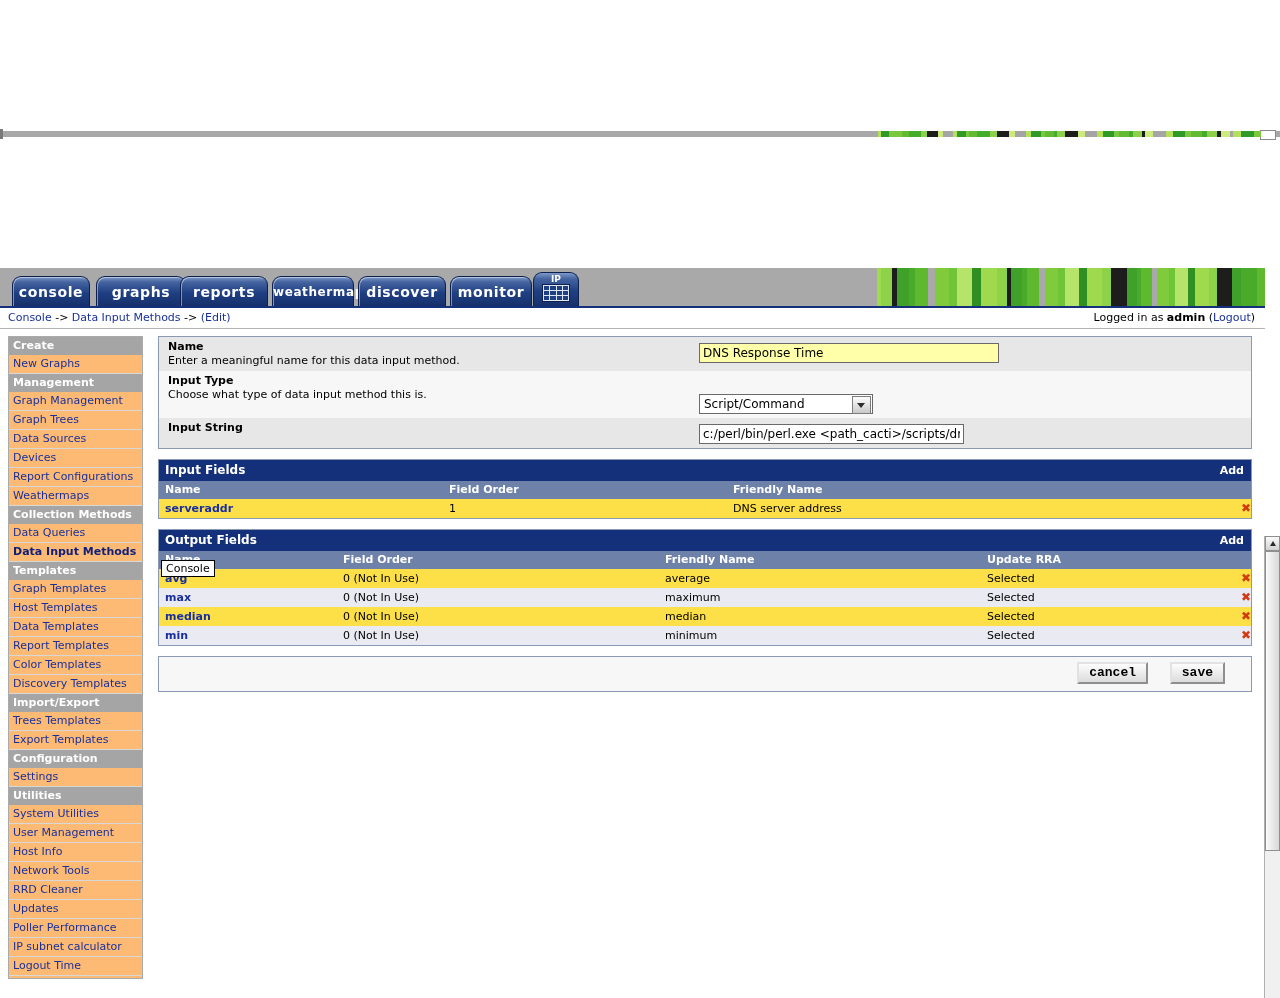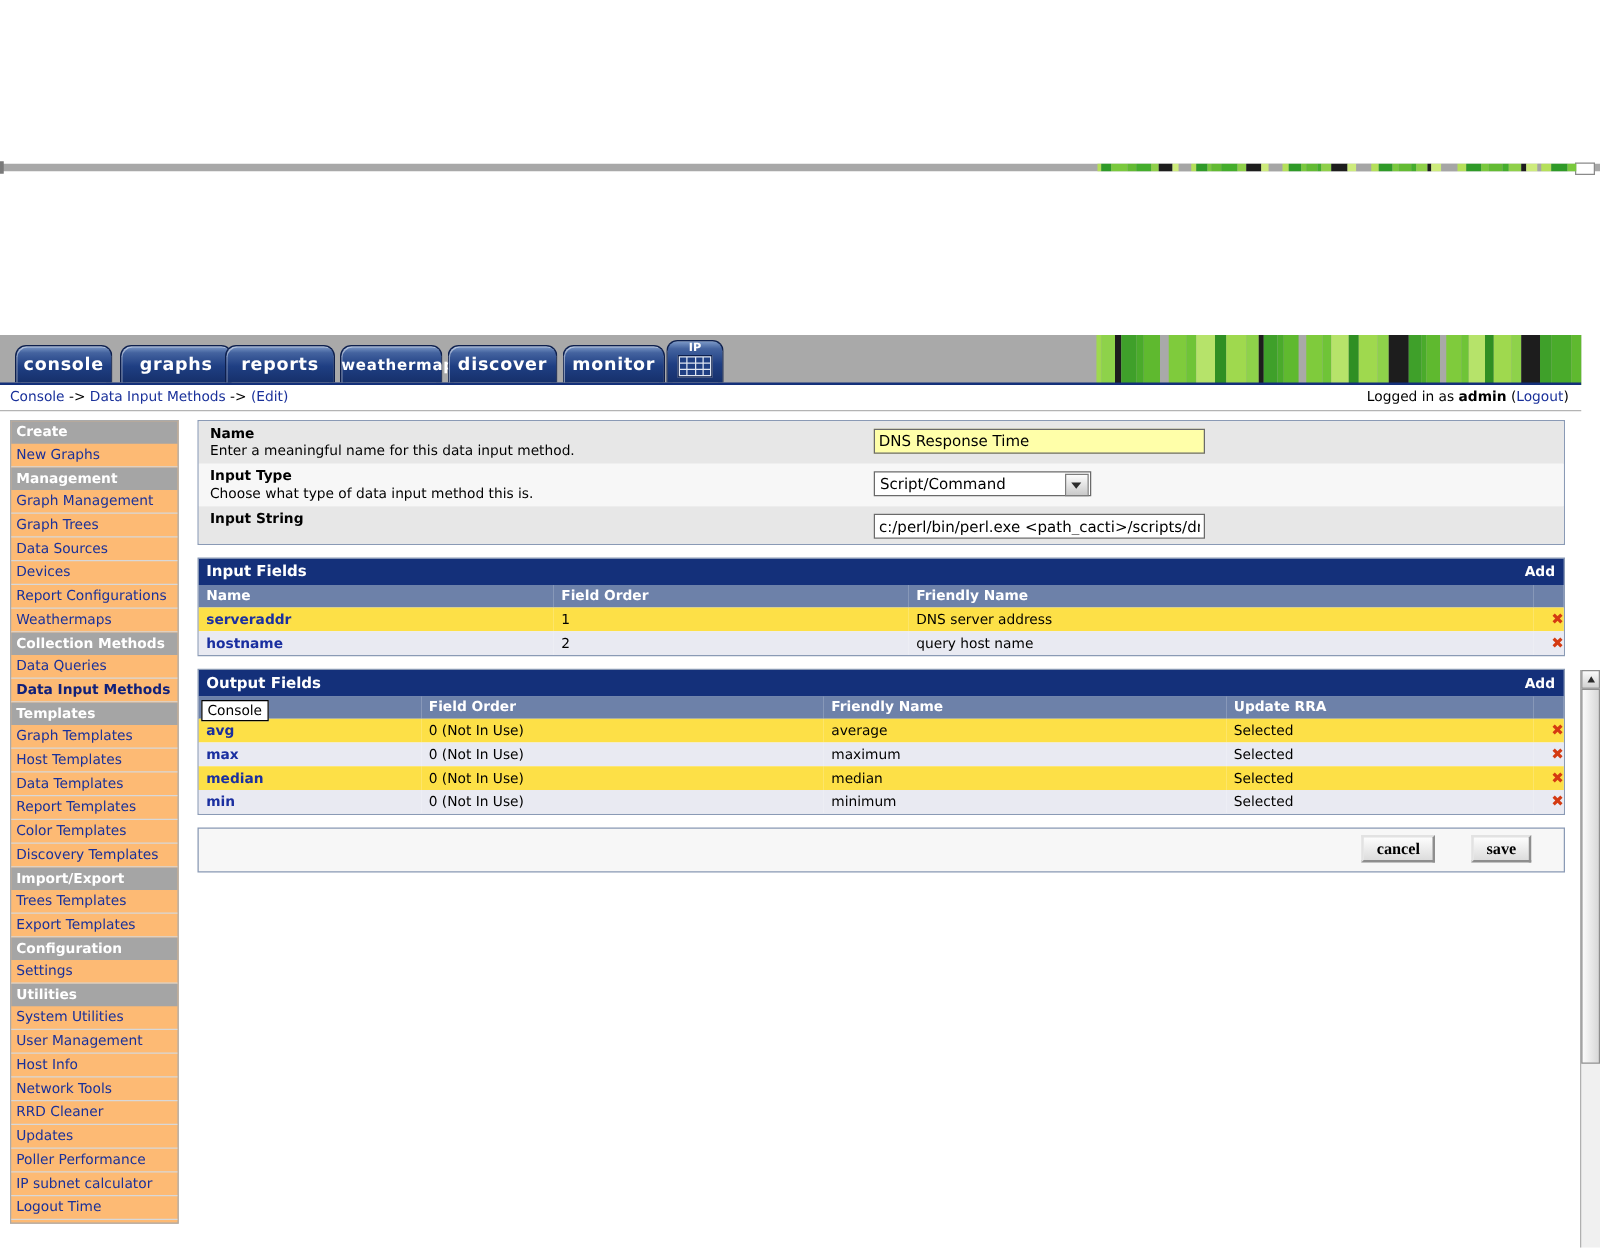--- a/index.html
+++ b/index.html
@@ -103,25 +103,25 @@
   .form-row.even{background:#f7f7f7;}
   .form-label{width:540px;padding-left:9px;box-sizing:border-box;}
   .form-label .lbl{font-weight:bold;font-size:11px;line-height:14px;}
   .form-label .desc{font-size:11px;line-height:13px;color:#000;}
   .form-field{flex:1;padding-top:3px;}
 
   input.txt{
     font-family:"DejaVu Sans","Liberation Sans",sans-serif;font-size:12px;
     border:1px solid #6a6a6a;padding:1px 3px;box-sizing:border-box;height:20px;
   }
-  input.name-field{width:265px;background:#ffffa9;}
+  input.name-field{width:300px;background:#ffffa9;}
   input.string-field{width:265px;background:#ffffff;}
   .selectbox{
     position:relative;width:174px;height:20px;background:#ffffff;border:1px solid #6a6a6a;
-    font-size:12px;line-height:18px;padding-left:4px;box-sizing:border-box;
+    font-size:12px;line-height:18px;padding-left:4px;box-sizing:border-box;margin-top:17px;
   }
   .selectbox .arrow{
     position:absolute;right:1px;top:1px;width:17px;height:16px;
     background:linear-gradient(to bottom,#fdfdfd,#c9c9c9);border:1px solid #7d7d7d;
   }
   .selectbox .arrow:after{
     content:"";position:absolute;left:4px;top:6px;
     border-left:4px solid transparent;border-right:4px solid transparent;border-top:5px solid #2b2b2b;
   }
 
@@ -137,21 +137,21 @@
   table.grid td a{color:#1a2fa0;font-weight:bold;text-decoration:none;}
   td.del{text-align:right;padding-right:7px;width:18px;}
   .xicon{color:#d43a12;font-weight:bold;font-size:12px;cursor:pointer;}
 
   
   #savebar{border:1px solid #8a9ab5;background:#f7f7f7;height:34px;position:relative;}
   .btn{
     position:absolute;top:5px;height:22px;
     background:linear-gradient(to bottom,#fdfdfd,#dcdcdc);
     border:2px outset #e2e2e2;
-    font-family:Liberation Serif, serif;
+    font-family:Liberation Mono, monospace;
     font-size:13px;font-weight:bold;color:#000;
     padding:0 10px;line-height:18px;box-sizing:border-box;cursor:pointer;
   }
   #btn-cancel{right:103px;}
   #btn-save{right:26px;}
 
   
   #scrollbar{position:absolute;right:0;top:268px;width:15px;height:730px;background:#f0f0f0;border-left:1px solid #b0b0b0;}
   .sb-btn{width:15px;height:15px;background:linear-gradient(to bottom,#fbfbfb,#d2d2d2);border:1px solid #8f8f8f;box-sizing:border-box;position:relative;}
   .sb-btn:after{content:"";position:absolute;left:4px;border-left:3px solid transparent;border-right:3px solid transparent;}
@@ -377,26 +377,20 @@
                 <th></th>
               </tr>
             </thead>
           <tbody id="if-body">
               <tr class="r-odd">
                 <td><a href="#">serveraddr</a></td>
                 <td>1</td>
                 <td>DNS server address</td>
                 <td class="del"><span class="xicon">✖</span></td>
               </tr>
-              <tr class="r-even">
-                <td><a href="#">hostname</a></td>
-                <td>2</td>
-                <td>query host name</td>
-                <td class="del"><span class="xicon">✖</span></td>
-              </tr>
             </tbody>
         </table>
       </div>
 
       <div class="panel">
         <div class="panel-title">
           <span>Output Fields</span>
           <a href="#" class="add-link">Add</a>
         </div>
         <table class="grid">

